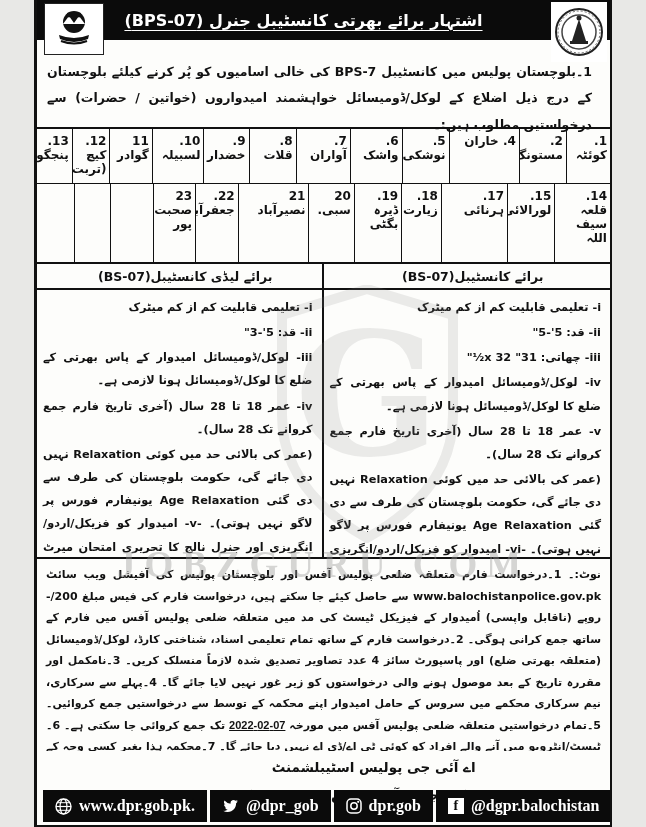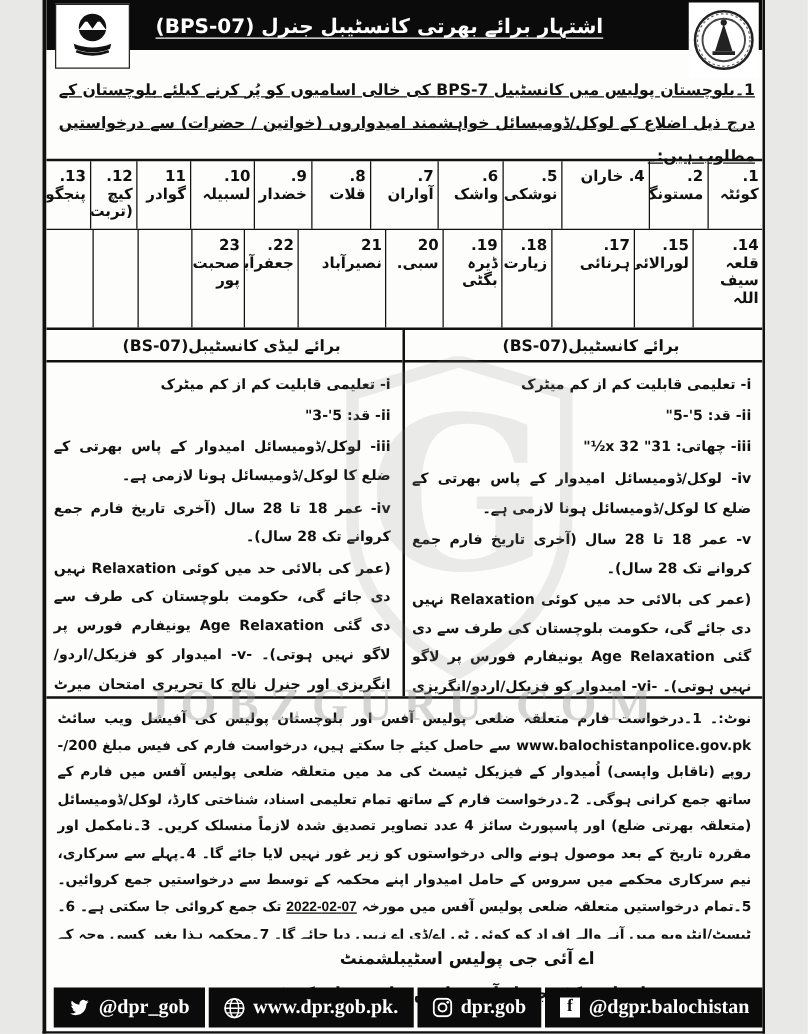--- a/index.html
+++ b/index.html
@@ -12,22 +12,22 @@
   .urdu{direction:rtl; unicode-bidi:plaintext;}
   
   .topbar{position:relative; height:40px; background:#0b0b0b; display:flex; align-items:center;}
   .logo-box{position:absolute; left:7px; top:3px; width:58px; height:50px; background:#fff;
     border:1px solid #222; display:flex; align-items:center; justify-content:center; z-index:6;}
   .logo-circle{position:absolute; right:3px; top:2px; width:56px; height:60px; background:#fff;
     display:flex; align-items:center; justify-content:center; z-index:6;}
   .main-title{flex:1; text-align:center; color:#fff; font-weight:700; font-size:16px;
     text-decoration:underline; text-underline-offset:4px; padding-right:40px;}
   
-  .intro{height:62px; box-sizing:border-box; padding:6px 6px 0 10px; font-size:12.5px;
-    font-weight:700; line-height:2.15; text-align:justify;text-decoration:underline;}
+  .intro{height:62px; box-sizing:border-box; padding:6px 18px 0 10px; font-size:12.5px;
+    font-weight:700; line-height:2.15; text-align:justify;}
   
   .districts{border-top:2px solid #111; border-bottom:2px solid #111;}
   .drow{display:flex; direction:rtl;}
   .drow + .drow{border-top:1.5px solid #111;}
   .dcell{box-sizing:border-box; font-size:12px; font-weight:700; padding:5px 3px 0 2px;
     border-inline-start:1.5px solid #111; overflow:hidden; text-align:right;}
   .dcell:first-child{border-inline-start:none;}
   .row1{height:54px;}
   .row2{height:78px;}
   .row1 .dcell:nth-child(1){width:46px}.row1 .dcell:nth-child(2){width:50px}
@@ -171,40 +171,40 @@
     <div class="sig urdu">
       <div>اے آئی جی پولیس اسٹیبلشمنٹ</div>
       <div>برائے انسپکٹر جنرل آف پولیس، بلوچستان کوئٹہ</div>
     </div>
     <div class="prq">PRQ NO.2139.03.01-2022</div>
   </div>
 
   <footer class="socialbar">
     <div class="seg">
       <span class="ic">
-        <svg width="17" height="15" viewBox="0 0 17 15">
-            <path d="M16 2.2c-.6.3-1.1.4-1.7.5.6-.4 1-.9 1.2-1.6-.6.3-1.2.6-1.9.7A3 3 0 0 0 8.5 4c0 .2 0 .5.1.7A8.4 8.4 0 0 1 2.5 1.6a3 3 0 0 0 .9 4A2.9 2.9 0 0 1 2 5.3v.1c0 1.4 1 2.6 2.4 2.9-.3.1-.6.1-.9.1h-.5c.4 1.2 1.5 2 2.8 2.1A6 6 0 0 1 1 11.8a8.5 8.5 0 0 0 4.6 1.3c5.5 0 8.5-4.5 8.5-8.5v-.4c.6-.4 1.1-1 1.5-1.6z" fill="#fff"></path>
-          </svg>
-      </span>
-      <span>@dpr_gob</span>
-    </div>
-    <div class="seg">
-      <span class="ic">
         <svg width="17" height="17" viewBox="0 0 17 17">
             <circle cx="8.5" cy="8.5" r="7.5" fill="none" stroke="#fff" stroke-width="1.4"></circle>
             <ellipse cx="8.5" cy="8.5" rx="3.4" ry="7.5" fill="none" stroke="#fff" stroke-width="1.2"></ellipse>
             <line x1="1" y1="8.5" x2="16" y2="8.5" stroke="#fff" stroke-width="1.2"></line>
             <line x1="2" y1="4.7" x2="15" y2="4.7" stroke="#fff" stroke-width="1"></line>
             <line x1="2" y1="12.3" x2="15" y2="12.3" stroke="#fff" stroke-width="1"></line>
           </svg>
       </span>
       <span>www.dpr.gob.pk.</span>
     </div>
     <div class="seg">
       <span class="ic">
+        <svg width="17" height="15" viewBox="0 0 17 15">
+            <path d="M16 2.2c-.6.3-1.1.4-1.7.5.6-.4 1-.9 1.2-1.6-.6.3-1.2.6-1.9.7A3 3 0 0 0 8.5 4c0 .2 0 .5.1.7A8.4 8.4 0 0 1 2.5 1.6a3 3 0 0 0 .9 4A2.9 2.9 0 0 1 2 5.3v.1c0 1.4 1 2.6 2.4 2.9-.3.1-.6.1-.9.1h-.5c.4 1.2 1.5 2 2.8 2.1A6 6 0 0 1 1 11.8a8.5 8.5 0 0 0 4.6 1.3c5.5 0 8.5-4.5 8.5-8.5v-.4c.6-.4 1.1-1 1.5-1.6z" fill="#fff"></path>
+          </svg>
+      </span>
+      <span>@dpr_gob</span>
+    </div>
+    <div class="seg">
+      <span class="ic">
         <svg width="16" height="16" viewBox="0 0 16 16">
             <rect x="1" y="1" width="14" height="14" rx="4" fill="none" stroke="#fff" stroke-width="1.5"></rect>
             <circle cx="8" cy="8" r="3.2" fill="none" stroke="#fff" stroke-width="1.5"></circle>
             <circle cx="12.2" cy="3.8" r="1.1" fill="#fff"></circle>
           </svg>
       </span>
       <span>dpr.gob</span>
     </div>
     <div class="seg">
       <span class="ic fb-badge">f</span>

